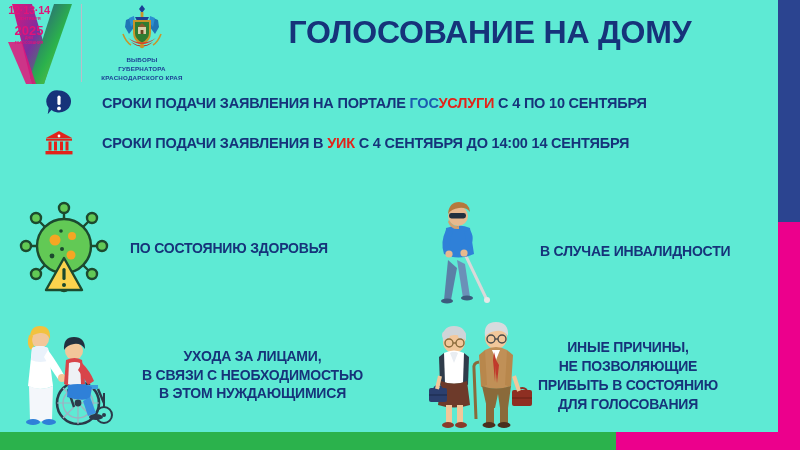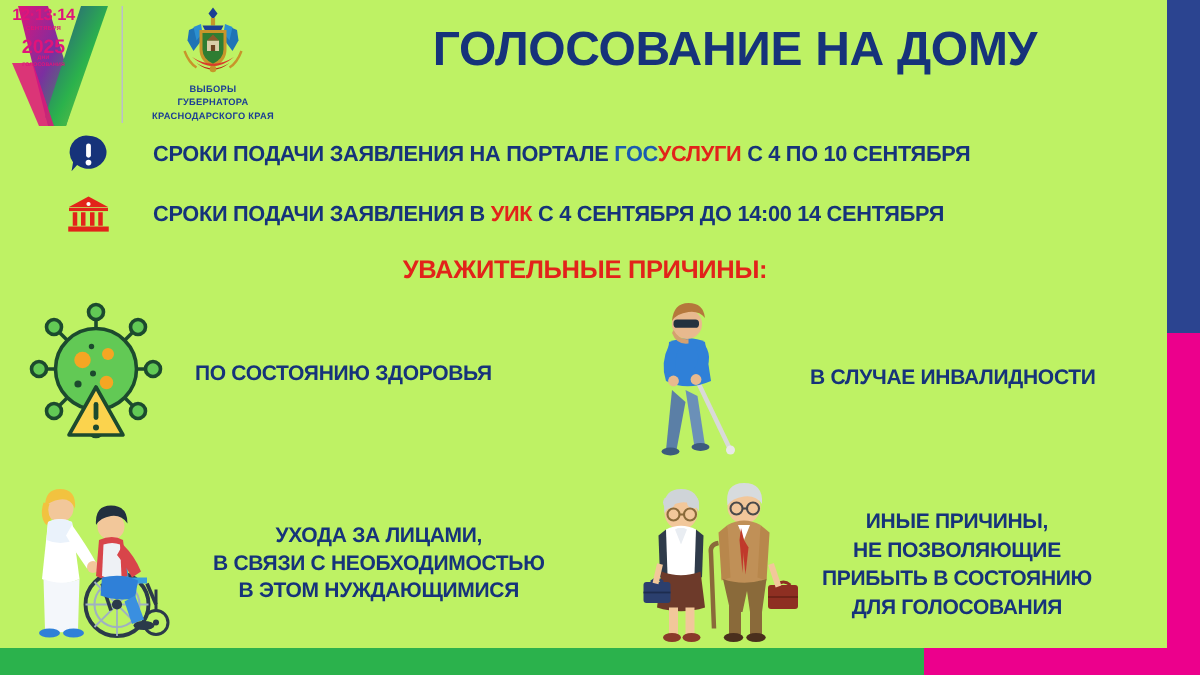--- a/index.html
+++ b/index.html
@@ -7,21 +7,21 @@
     padding: 0;
     background: #ffffff;
   }
   body {
     font-family: "Liberation Sans", sans-serif;
   }
   #poster {
     position: relative;
     width: 800px;
     height: 450px;
-    background: #bef264;
+    background: #5eead4;
     overflow: hidden;
   }
   
   .edge-bar-top {
     position: absolute;
     right: 0;
     top: 0;
     width: 22px;
     height: 222px;
     background: #2b4490;
@@ -239,21 +239,21 @@
     text-align: center;
     white-space: nowrap;
   }
   .r-other {
     left: 424px;
     top: 316px;
     width: 350px;
     height: 120px;
   }
   .r-other .reason-label {
-    margin-left: 14px;
+    margin-left: 4px;
     text-align: center;
     white-space: nowrap;
   }
 </style>
 </head>
 <body>
 
 <div id="poster">
 
   <div class="edge-bar-top"></div>
@@ -344,21 +344,20 @@
         <rect x="3.5" y="11.5" width="3" height="9" fill="#e2231a"></rect>
         <rect x="9" y="11.5" width="3" height="9" fill="#e2231a"></rect>
         <rect x="15" y="11.5" width="3" height="9" fill="#e2231a"></rect>
         <rect x="20.5" y="11.5" width="3" height="9" fill="#e2231a"></rect>
         <rect x="0.5" y="21" width="27" height="3.4" fill="#e2231a"></rect>
       </svg>
     </span>
     <span class="deadline-text"><span>СРОКИ ПОДАЧИ ЗАЯВЛЕНИЯ В </span><span class="red-word">УИК</span><span> С 4 СЕНТЯБРЯ ДО 14:00 14 СЕНТЯБРЯ</span></span>
   </div>
 
-  <div class="reasons-heading">УВАЖИТЕЛЬНЫЕ ПРИЧИНЫ:</div>
 
   <div class="reason r-health">
     <span class="reason-icon">
       <svg width="100" height="96" viewBox="0 0 100 96" xmlns="http://www.w3.org/2000/svg">
         <g stroke="#1c4a2e" stroke-width="2.4" fill="#62c955" stroke-linecap="round">
           <line x1="50" y1="46" x2="50" y2="10"></line>
           <line x1="50" y1="46" x2="50" y2="84"></line>
           <line x1="50" y1="46" x2="14" y2="46"></line>
           <line x1="50" y1="46" x2="86" y2="46"></line>
           <line x1="50" y1="46" x2="24" y2="20"></line>

